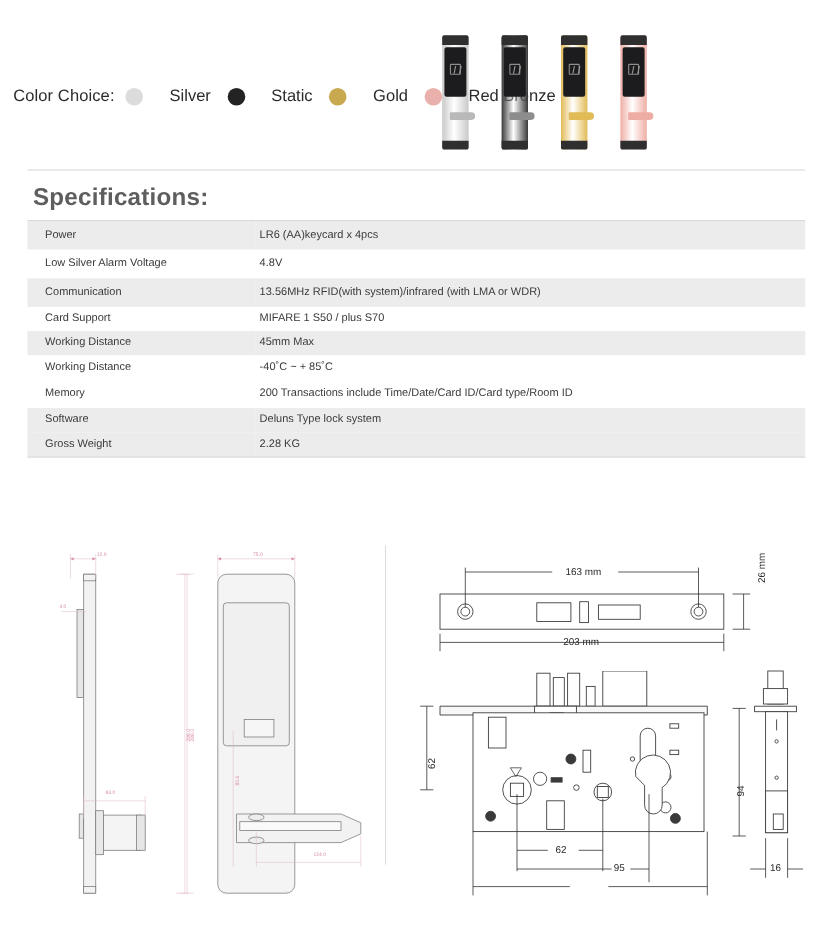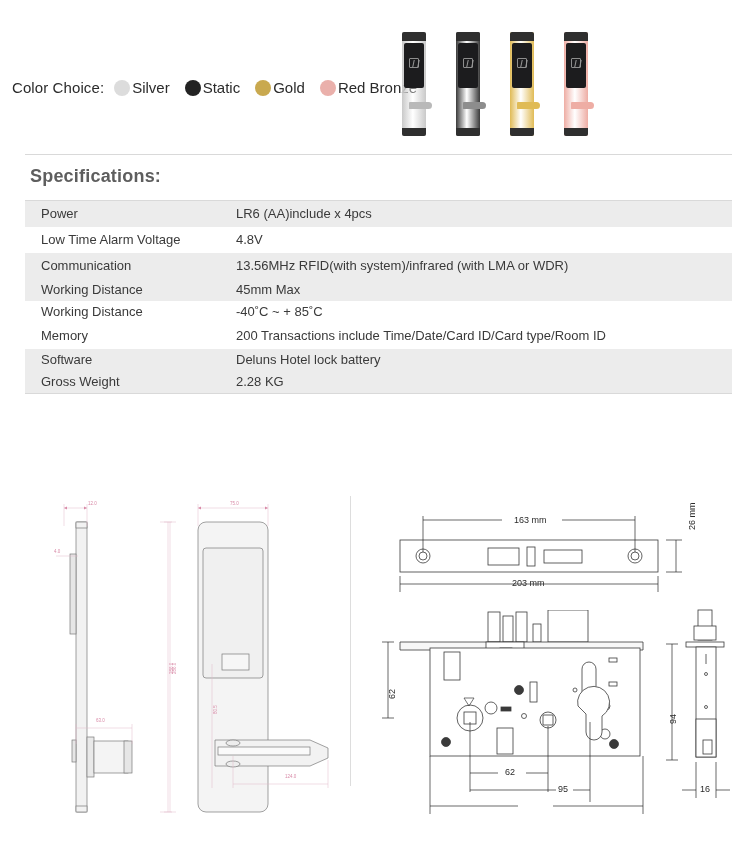--- a/index.html
+++ b/index.html
@@ -31,21 +31,21 @@
   }
   .color-choice-label {
     font-size: 15px;
     color: #2b2b2b;
     letter-spacing: 0.1px;
     margin-right: 3px;
   }
   .swatch-group {
     display: flex;
     align-items: center;
-    gap: 2px;
+    gap: 24px;
     margin-right: 8px;
   }
   .swatch {
     width: 16px; height: 16px;
     border-radius: 50%;
     display: block;
   }
   .swatch-name {
     font-size: 15px;
     color: #2b2b2b;
@@ -122,37 +122,37 @@
   }
   .top-rule {
     position: absolute;
     left: 25px; top: 14px;
     width: 707px; height: 1px;
     background: #d9d9d9;
   }
   .spec-title {
     position: absolute;
     left: 30px; top: 26px;
-    font-size: 18px;
+    font-size: 22px;
     font-weight: bold;
     color: #5e5e5e;
     letter-spacing: 0.2px;
   }
   .spec-table {
     position: absolute;
     left: 25px; top: 60px;
     width: 707px;
     border-collapse: collapse;
     border-top: 1px solid #d9d9d9;
     border-bottom: 1px solid #d9d9d9;
   }
   .spec-table tr.shaded { background: #ececec; }
   .spec-table tr.plain  { background: #ffffff; }
   .spec-table td {
-    font-size: 13px;
+    font-size: 10px;
     color: #3a3a3a;
     padding: 0;
     height: 22px;
     vertical-align: middle;
     line-height: 22px;
   }
   .spec-table td.k {
     width: 207px;
     padding-left: 16px;
   }
@@ -259,45 +259,49 @@
     </div>
   </div>
 
   <div class="spec-section">
     <div class="top-rule"></div>
     <div class="spec-title">Specifications:</div>
     <table class="spec-table">
       <tbody id="spec-tbody">
           <tr class="shaded tall">
             <td class="k">Power</td>
-            <td class="v">LR6 (AA)include x 4pcs</td>
+            <td class="v">LR6 (AA)keycard x 4pcs</td>
           </tr>
           <tr class="plain tall">
-            <td class="k">Low Time Alarm Voltage</td>
+            <td class="k">Low Silver Alarm Voltage</td>
             <td class="v">4.8V</td>
           </tr>
           <tr class="shaded tall">
             <td class="k">Communication</td>
             <td class="v">13.56MHz RFID(with system)/infrared (with LMA or WDR)</td>
           </tr>
+          <tr class="plain">
+            <td class="k">Card Support</td>
+            <td class="v">MIFARE 1 S50 / plus S70</td>
+          </tr>
           <tr class="shaded">
             <td class="k">Working Distance</td>
             <td class="v">45mm Max</td>
           </tr>
           <tr class="plain">
             <td class="k">Working Distance</td>
             <td class="v">-40˚C ~ + 85˚C</td>
           </tr>
           <tr class="plain tall">
             <td class="k">Memory</td>
             <td class="v">200 Transactions include Time/Date/Card ID/Card type/Room ID</td>
           </tr>
           <tr class="shaded">
             <td class="k">Software</td>
-            <td class="v">Deluns Hotel lock battery</td>
+            <td class="v">Deluns Type lock system</td>
           </tr>
           <tr class="shaded">
             <td class="k">Gross Weight</td>
             <td class="v">2.28 KG</td>
           </tr>
         </tbody>
     </table>
   </div>
 
   <div class="drawings">

